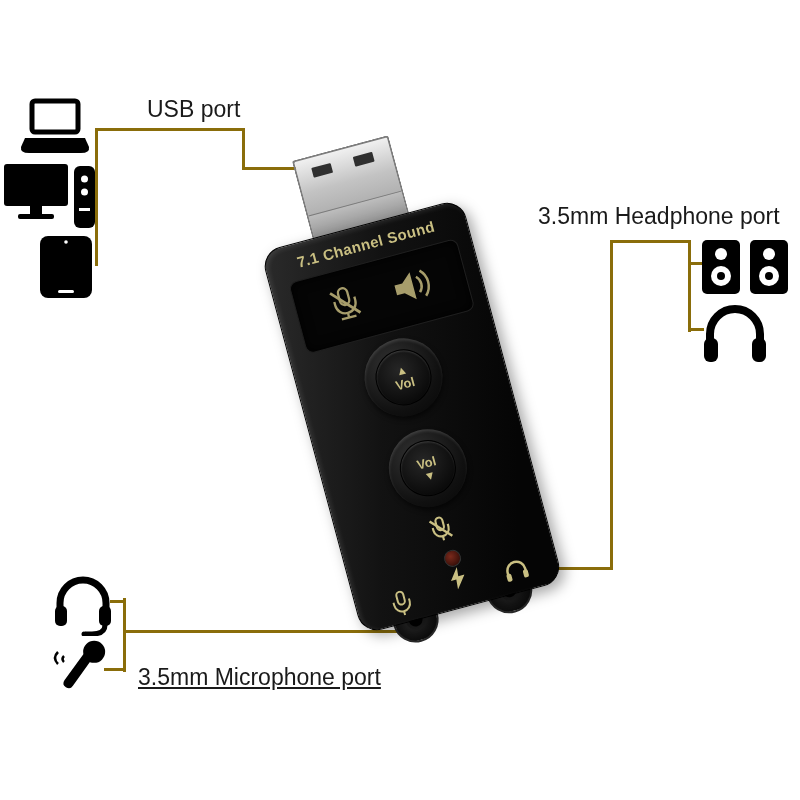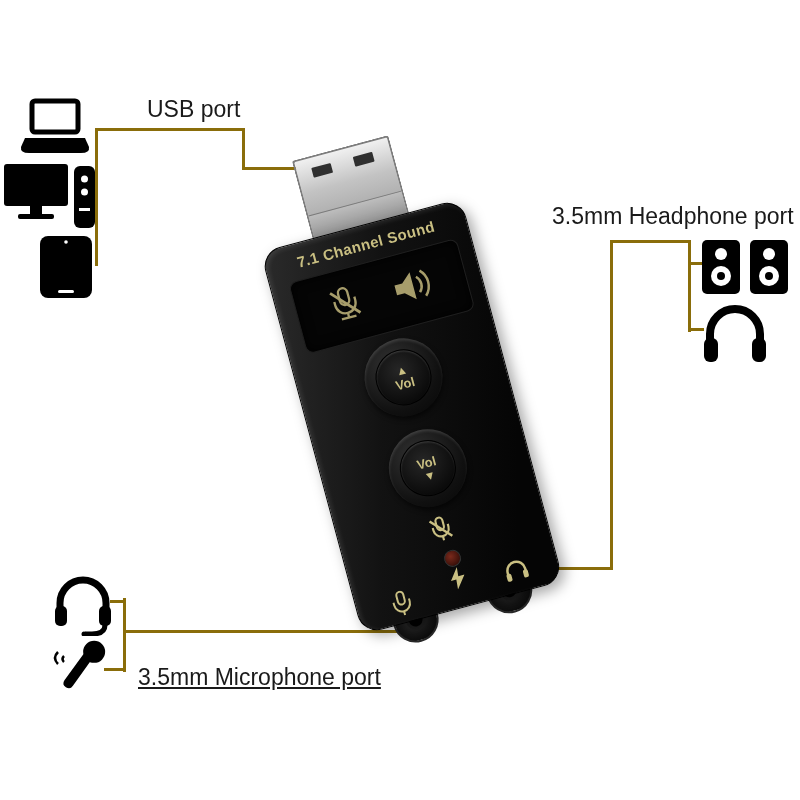--- a/index.html
+++ b/index.html
@@ -81,21 +81,21 @@
       <circle cx="26" cy="6" r="1.8" fill="#fff"></circle>
     </svg>
   </div>
 
   <div class="ln" style="left:95px;top:128px;width:3px;height:138px;"></div>
   <div class="ln" style="left:95px;top:128px;width:150px;height:3px;"></div>
   <div class="ln" style="left:242px;top:128px;width:3px;height:42px;"></div>
   <div class="ln" style="left:242px;top:167px;width:58px;height:3px;"></div>
   <div class="lbl" style="left:147px;top:96px;">USB port</div>
 
-  <div class="lbl" style="left:538px;top:203px;margin-left:14px;">3.5mm Headphone port</div>
+  <div class="lbl" style="left:538px;top:203px;">3.5mm Headphone port</div>
   <div class="ln" style="left:610px;top:240px;width:80px;height:3px;"></div>
   <div class="ln" style="left:688px;top:240px;width:3px;height:92px;"></div>
   <div class="ln" style="left:690px;top:262px;width:12px;height:3px;"></div>
   <div class="ln" style="left:690px;top:328px;width:14px;height:3px;"></div>
   <div class="ln" style="left:610px;top:240px;width:3px;height:330px;"></div>
   <div class="ln" style="left:552px;top:567px;width:61px;height:3px;"></div>
 
   <div class="ic" style="left:700px;top:238px;">
     <svg width="90" height="58" viewBox="0 0 90 58">
       <rect x="2" y="2" width="38" height="54" rx="5" fill="#000"></rect>

